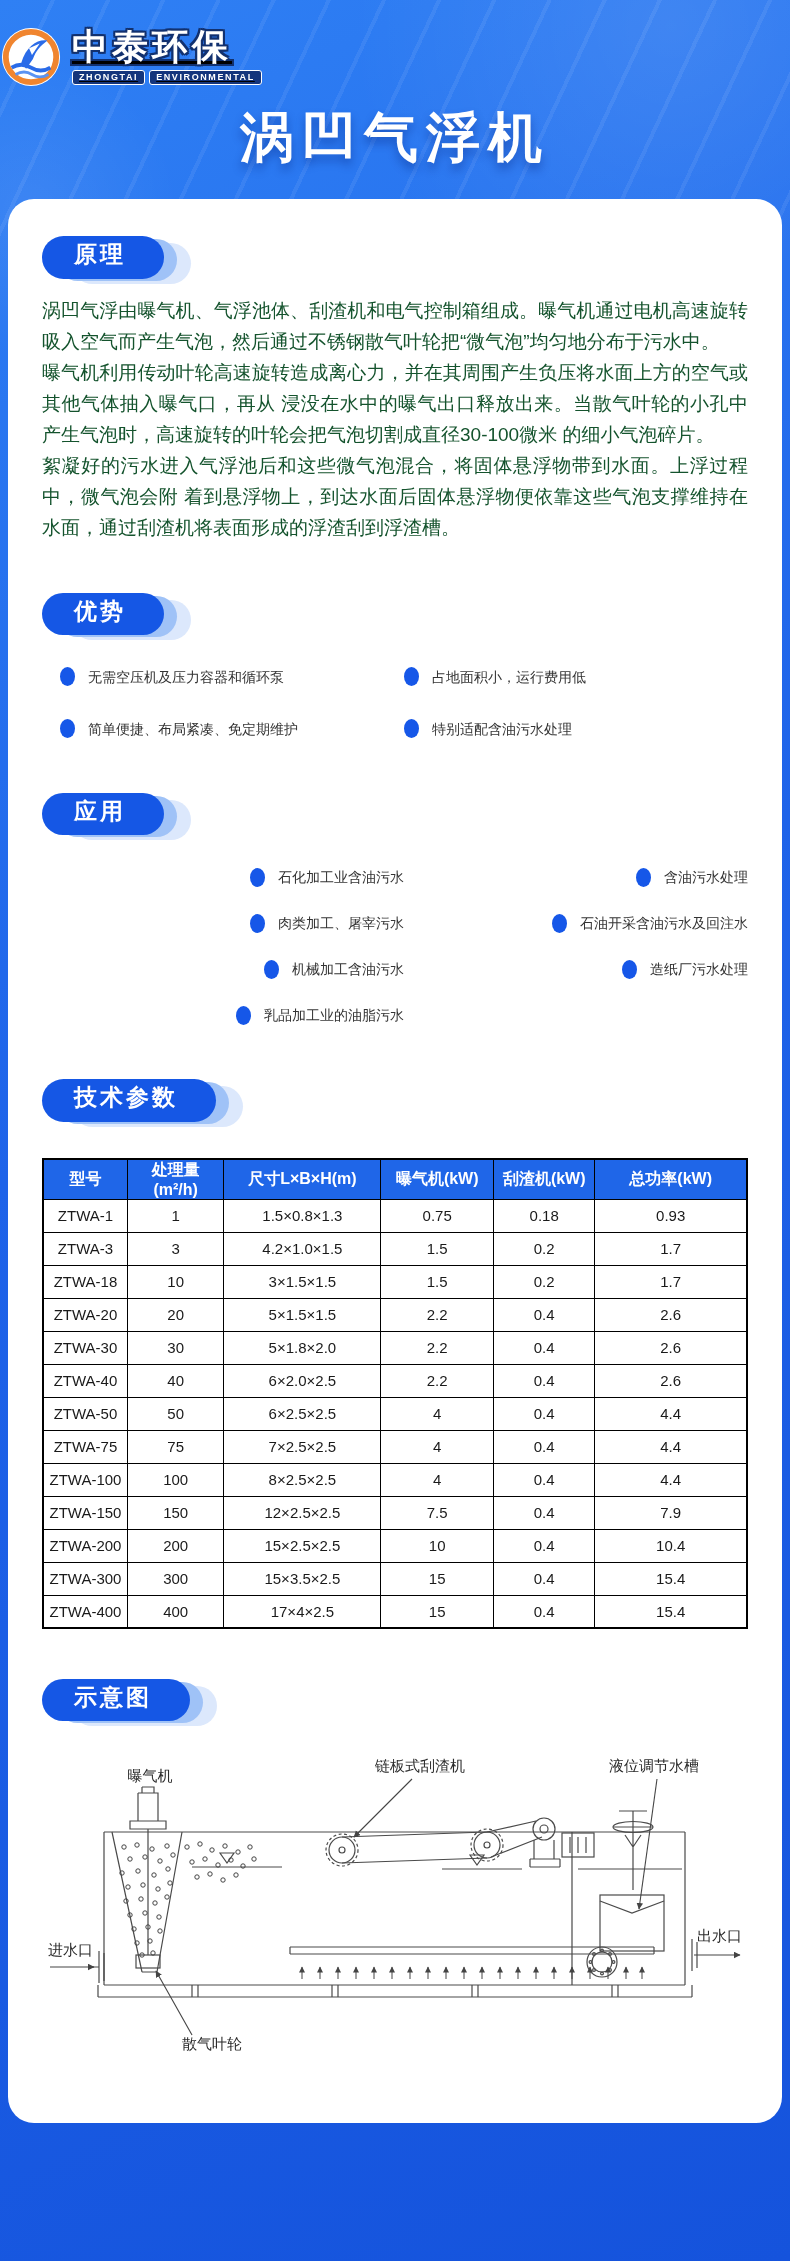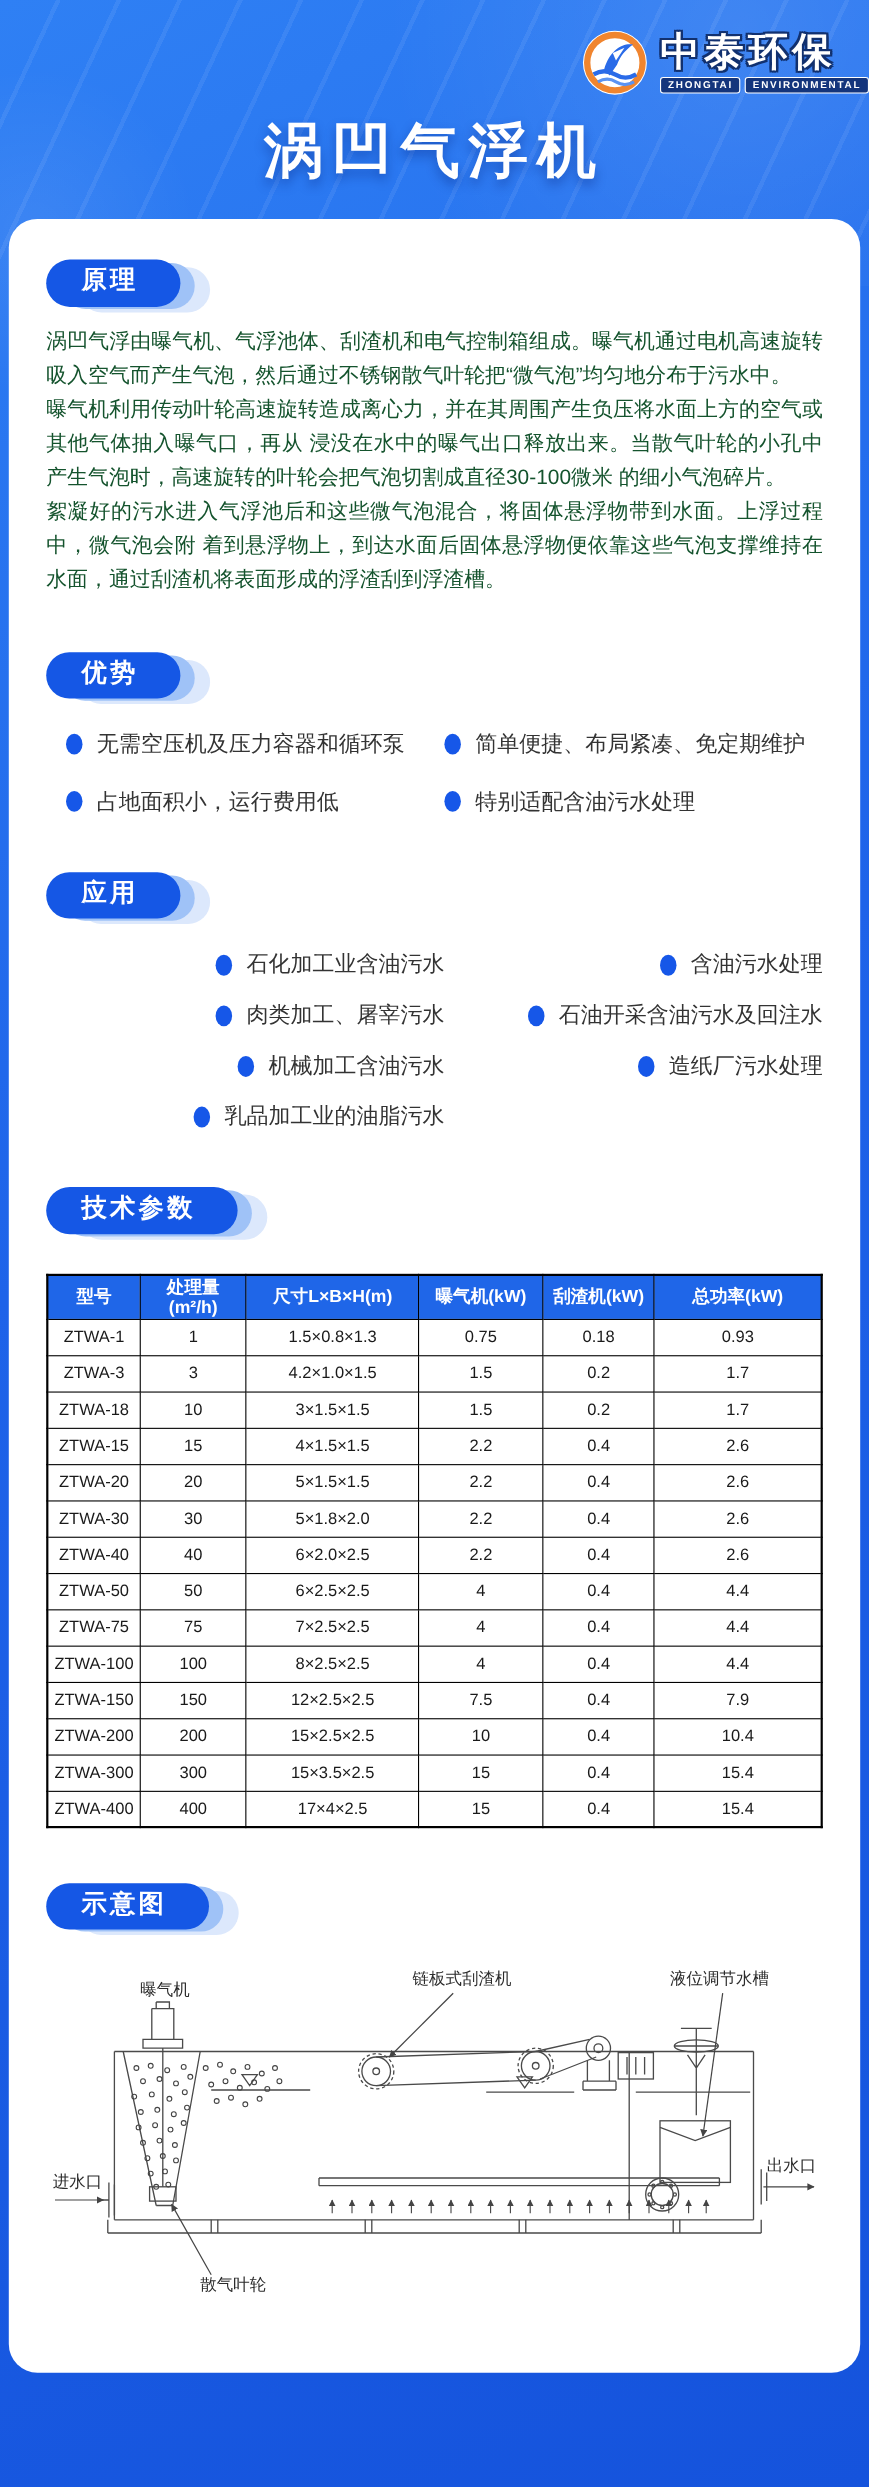--- a/index.html
+++ b/index.html
@@ -27,21 +27,21 @@
   .page::after {
     content:"";
     position:absolute; left:-120px; top:60px; width:300px; height:300px;
     border-radius:50%;
     background:radial-gradient(circle, rgba(255,255,255,.08), rgba(255,255,255,0) 70%);
     pointer-events:none;
   }
 
   
   .header { position:relative; padding-top:26px; text-align:center; z-index:1; }
-  .logo-row { display:flex; justify-content:flex-end; align-items:center; gap:10px; }
+  .logo-row { display:flex; justify-content:flex-start; align-items:center; gap:10px;text-decoration:underline; }
   .logo-icon { width:62px; height:62px; flex:none; }
   .brand-block { text-align:left; }
   .brand-name {
     font-size:36px; font-weight:800; color:#fff; letter-spacing:4px; line-height:1;
     text-shadow:-2px 0 0 #12316f, 2px 0 0 #12316f, 0 -2px 0 #12316f, 0 2px 0 #12316f,
                 -2px -2px 0 #12316f, 2px 2px 0 #12316f, -2px 2px 0 #12316f, 2px -2px 0 #12316f;
   }
   .brand-sub { display:flex; gap:4px; margin-top:5px; }
   .badge {
     background:#14357c; border:1px solid #fff; color:#fff;
@@ -87,21 +87,21 @@
     margin:0; font-size:19px; line-height:31px; color:#14532d; text-align:justify;
   }
 
   
   .adv-grid {
     margin-top:28px; display:grid; grid-template-columns:1fr 1fr;
     row-gap:24px; padding-left:18px;
   }
   .app-cols { margin-top:28px; display:grid; grid-template-columns:1fr 1fr; padding-left:18px; }
   .app-col { display:flex; flex-direction:column; row-gap:18px;align-items:flex-end; }
-  .bullet-item { display:flex; align-items:center; gap:13px; font-size:20px; color:#333; line-height:28px; }
+  .bullet-item { display:flex; align-items:center; gap:13px; font-size:14px; color:#333; line-height:28px; }
   .dot { width:15px; height:19px; border-radius:50%; background:#1657e8; flex:none; }
 
   
   .table-wrap { margin-top:36px;border-radius:32px; }
   table.params {
     width:100%; border-collapse:collapse; table-layout:fixed;
     border:2px solid #000;
   }
   table.params th {
     background:#1f66e8; color:#fff; font-size:16px; font-weight:700;
@@ -161,25 +161,25 @@
     <div class="pill section-gap">
       <span class="pill-core">优势</span>
     </div>
     <div class="adv-grid">
         <div class="bullet-item">
           <span class="dot"></span>
           <span>无需空压机及压力容器和循环泵</span>
         </div>
         <div class="bullet-item">
           <span class="dot"></span>
-          <span>简单便捷、布局紧凑、免定期维护</span>
+          <span>占地面积小，运行费用低</span>
         </div>
         <div class="bullet-item">
           <span class="dot"></span>
-          <span>占地面积小，运行费用低</span>
+          <span>简单便捷、布局紧凑、免定期维护</span>
         </div>
         <div class="bullet-item">
           <span class="dot"></span>
           <span>特别适配含油污水处理</span>
         </div>
       </div>
 
     
     <div class="pill section-gap">
       <span class="pill-core">应用</span>
@@ -260,28 +260,20 @@
               <td>0.2</td>
               <td>1.7</td>
             </tr>
             <tr>
               <td>ZTWA-18</td>
               <td>10</td>
               <td>3×1.5×1.5</td>
               <td>1.5</td>
               <td>0.2</td>
               <td>1.7</td>
-            </tr>
-            <tr>
-              <td>ZTWA-15</td>
-              <td>15</td>
-              <td>4×1.5×1.5</td>
-              <td>2.2</td>
-              <td>0.4</td>
-              <td>2.6</td>
             </tr>
             <tr>
               <td>ZTWA-20</td>
               <td>20</td>
               <td>5×1.5×1.5</td>
               <td>2.2</td>
               <td>0.4</td>
               <td>2.6</td>
             </tr>
             <tr>

